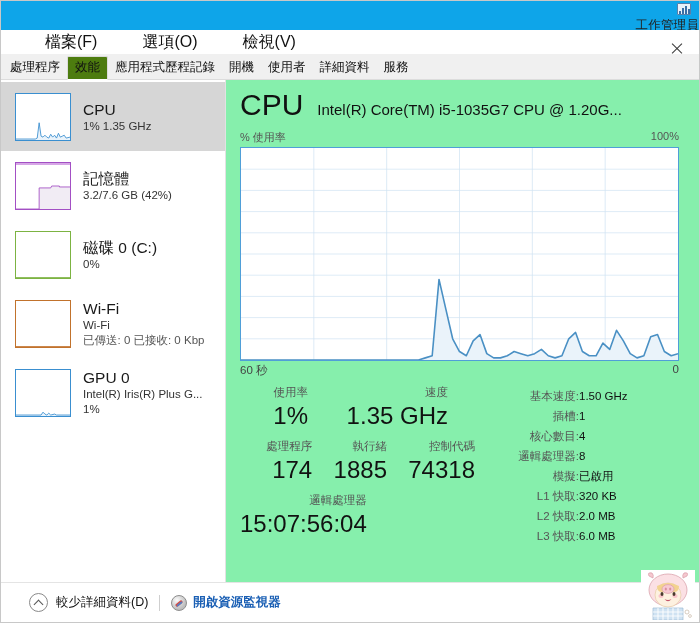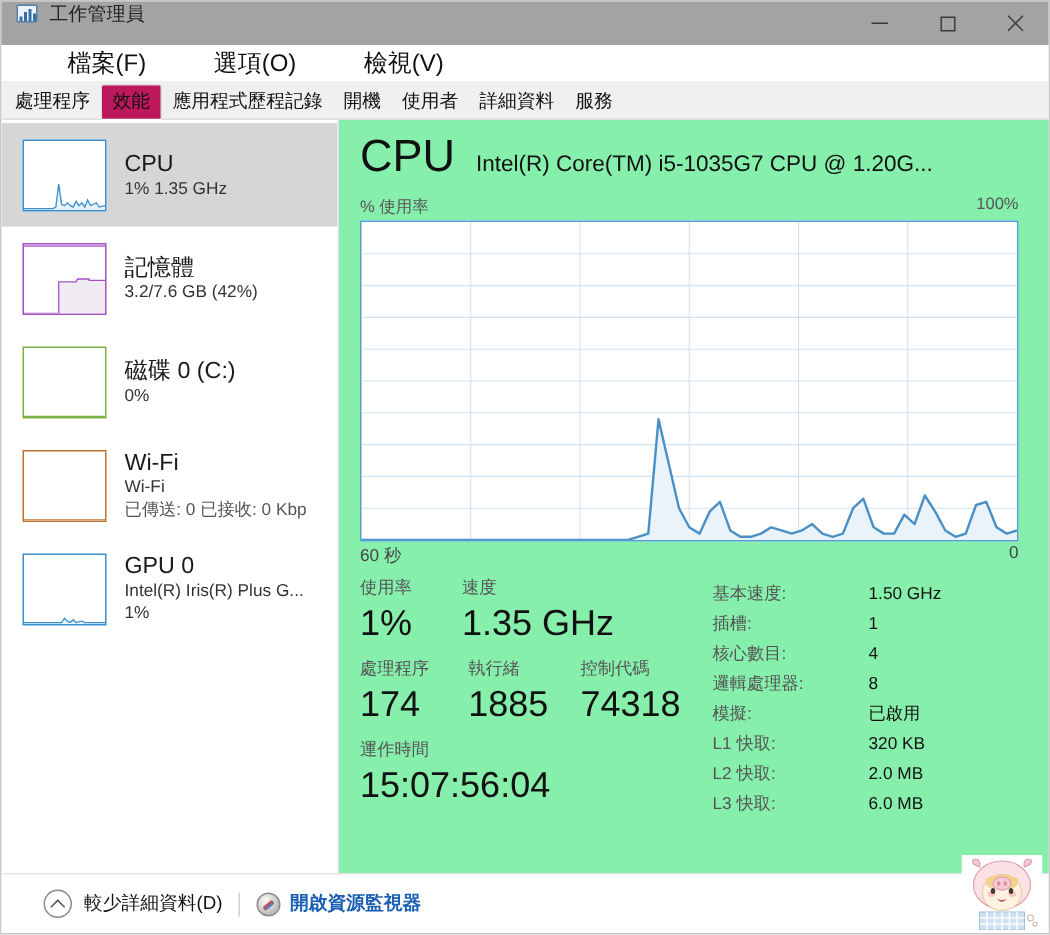--- a/index.html
+++ b/index.html
@@ -18,23 +18,24 @@
     width: 700px; height: 623px;
     background: #ffffff;
     border: 1px solid #c8c8c8;
     display: flex; flex-direction: column;
     position: relative;
   }
 
   
   .titlebar {
     height: 29px; min-height: 29px;
-    display: flex; align-items: flex-start;
-    background: #a3a3a3;
+    display: flex; align-items: flex-end;
+    background: #0ea5e9;
     padding-left: 9px;
+    flex-direction: column;
   }
   .tb-icon {
     width: 16px; height: 16px; margin-right: 7px;
     position: relative; flex: none;
   }
   .tb-icon .chip {
     position: absolute; left: 1px; top: 2px;
     width: 14px; height: 12px;
     border: 1px solid #5a7fa8; background: #eaf2fa;
     border-radius: 1px;
@@ -83,21 +84,21 @@
     padding-left: 2px;
   }
   .tab {
     font-size: 12.5px; color: #111;
     padding: 3px 7px 4px 7px;
     height: 23px;
     display: flex; align-items: center;
     white-space: nowrap;
   }
   .tab.active {
-    background: #be185d;
+    background: #4d7c0f;
     border: 1px solid #dcdcdc;
     border-bottom: 1px solid #ffffff;
     height: 24px;
     margin-bottom: -1px;
     border-radius: 2px 2px 0 0;
   }
 
   
   .content {
     flex: 1; display: flex; min-height: 0;
@@ -173,20 +174,21 @@
     display: flex; justify-content: space-between;
     font-size: 11.5px; color: #444;
     margin-top: 2px; margin-bottom: 6px;
   }
 
   
   .stats {
     display: flex;
     flex: 1;
     min-height: 0;
+    text-align: right;
   }
   .stats-left { width: 235px; min-width: 235px; }
   .stat-group { display: flex; margin-bottom: 7px; }
   .stat-cell { }
   .stat-label {
     font-size: 11.5px; color: #555; line-height: 16px; white-space: nowrap;
   }
   .stat-value {
     font-size: 24px; color: #111; line-height: 31px;
     font-weight: 400; white-space: nowrap;
@@ -437,21 +439,21 @@
               <div class="stat-value">1885</div>
             </div>
             <div class="stat-cell w-hnd">
               <div class="stat-label">控制代碼</div>
               <div class="stat-value">74318</div>
             </div>
           </div>
 
           <div class="stat-group">
             <div class="stat-cell">
-              <div class="stat-label">運作時間</div>
+              <div class="stat-label">邏輯處理器</div>
               <div class="stat-value">15:07:56:04</div>
             </div>
           </div>
         </div>
 
         <div class="stats-right">
           <div class="spec-row">
             <div class="spec-label">基本速度:</div>
             <div class="spec-value">1.50 GHz</div>
           </div>

